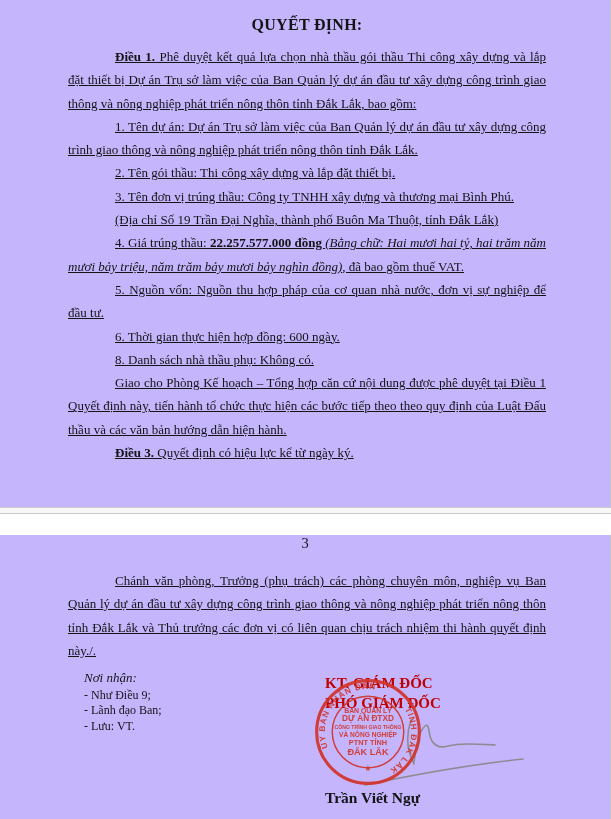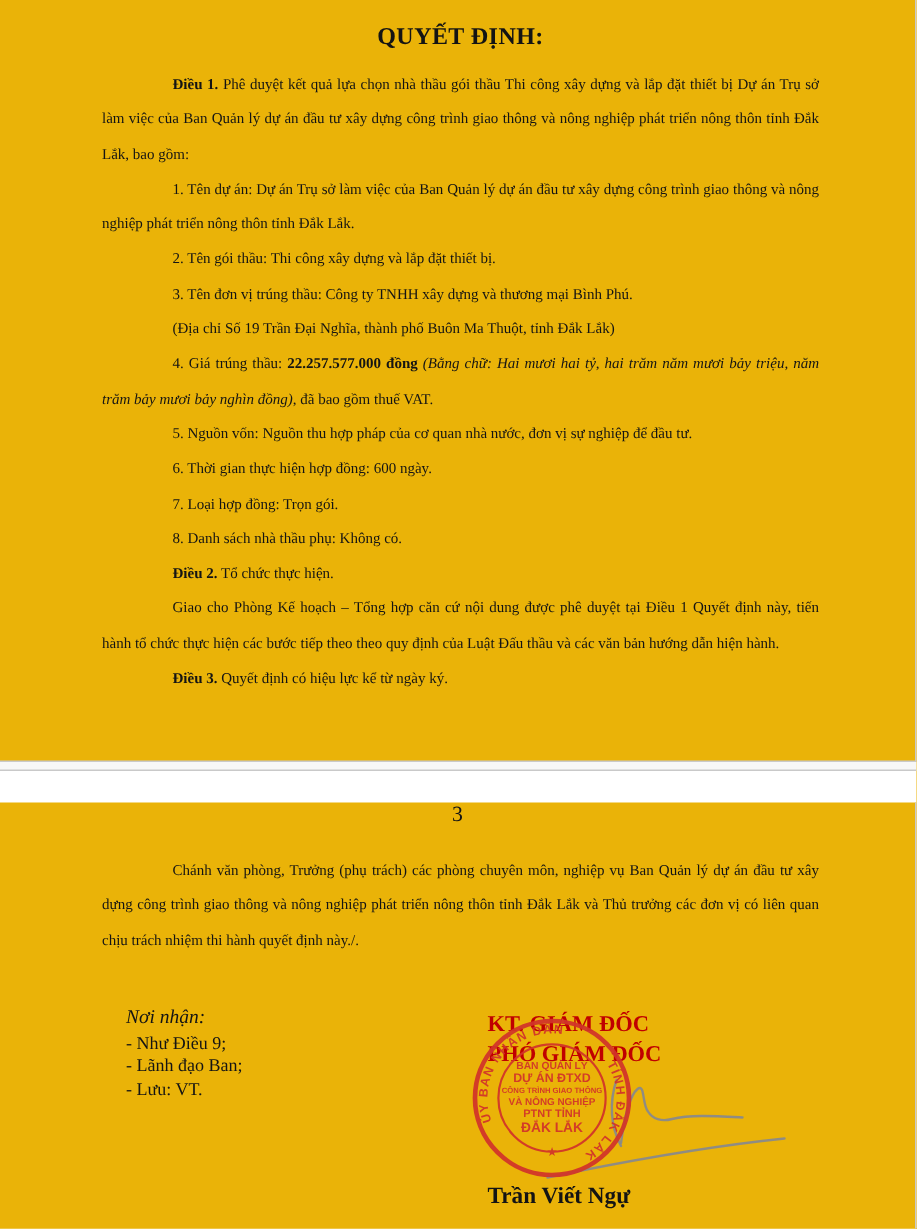--- a/index.html
+++ b/index.html
@@ -8,31 +8,32 @@
     --sig-gray:#8a8a8a;
     --gap-bg:#f7f7f7;
     --page-border:#c9c9c9;
   }
   *{box-sizing:border-box;}
   html,body{margin:0;padding:0;}
   body{
     width:611px;height:819px;background:#fff;overflow:hidden;
     font-family:"Liberation Serif","DejaVu Serif",serif;color:#141414;
   }
-  .page{position:relative;background:#eab308;border-right:1.5px solid var(--page-border);}
+  .page{position:relative;background:#c4b5fd;border-right:1.5px solid var(--page-border);}
   .page-1{height:508px;border-bottom:1px solid var(--page-border);padding:8px 64px 0 68px;}
   .page-gap{height:6px;background:var(--gap-bg);border-bottom:1px solid var(--page-border);}
   .page-2{height:304px;}
   .doc-title{
     text-align:center;font-weight:bold;font-size:16px;line-height:22px;
     margin:6px 0 9px 0;letter-spacing:.3px;
   }
   .para{
-    margin:0;font-size:10px;line-height:23.3px;text-align:justify;
+    margin:0;font-size:13px;line-height:23.3px;text-align:justify;
     text-indent:47px;
+    text-decoration:underline;
   }
   .page-num{ text-align:center;font-size:14.5px;margin:21px 0 0 0;}
   .closing{margin:17px 64px 0 68px;}
   .recipients{position:absolute;left:84px;top:135px;font-size:12px;line-height:15.5px;}
   .recipients .head{font-weight:normal;font-style:italic;font-size:13px;margin-bottom:2px;}
   .sig-titles{
     position:absolute;left:325px;top:138px;width:230px;z-index:1;
     color:var(--heading-red);font-weight:bold;font-size:15px;line-height:20px;
   }
   .sig-svg{position:absolute;left:338px;top:172px;z-index:2;}
@@ -56,24 +57,22 @@
 
   <p class="para">1. Tên dự án: Dự án Trụ sở làm việc của Ban Quản lý dự án đầu tư xây dựng công trình giao thông và nông nghiệp phát triển nông thôn tỉnh Đắk Lắk.</p>
   <p class="para">2. Tên gói thầu: Thi công xây dựng và lắp đặt thiết bị.</p>
   <p class="para">3. Tên đơn vị trúng thầu: Công ty TNHH xây dựng và thương mại Bình Phú.</p>
   <p class="para">(Địa chỉ Số 19 Trần Đại Nghĩa, thành phố Buôn Ma Thuột, tỉnh Đắk Lắk)</p>
 
   <p class="para"><span>4. Giá trúng thầu: </span><b>22.257.577.000 đồng </b><i>(Bằng chữ: Hai mươi hai tỷ, hai trăm năm mươi bảy triệu, năm trăm bảy mươi bảy nghìn đồng)</i><span>, đã bao gồm thuế VAT.</span></p>
 
   <p class="para">5. Nguồn vốn: Nguồn thu hợp pháp của cơ quan nhà nước, đơn vị sự nghiệp để đầu tư.</p>
   <p class="para">6. Thời gian thực hiện hợp đồng: 600 ngày.</p>
-  <p class="para">7. Loại hợp đồng: Trọn gói.</p>
   <p class="para">8. Danh sách nhà thầu phụ: Không có.</p>
 
-  <p class="para"><b>Điều 2.</b><span> Tổ chức thực hiện.</span></p>
   <p class="para">Giao cho Phòng Kế hoạch – Tổng hợp căn cứ nội dung được phê duyệt tại Điều 1 Quyết định này, tiến hành tổ chức thực hiện các bước tiếp theo theo quy định của Luật Đấu thầu và các văn bản hướng dẫn hiện hành.</p>
   <p class="para"><b>Điều 3.</b><span> Quyết định có hiệu lực kể từ ngày ký.</span></p>
 </div>
 
 <div class="page-gap"></div>
 
 <div class="page page-2">
   <div class="page-num">3</div>
   <p class="para closing">Chánh văn phòng, Trưởng (phụ trách) các phòng chuyên môn, nghiệp vụ Ban Quản lý dự án đầu tư xây dựng công trình giao thông và nông nghiệp phát triển nông thôn tỉnh Đắk Lắk và Thủ trưởng các đơn vị có liên quan chịu trách nhiệm thi hành quyết định này./.</p>
 

